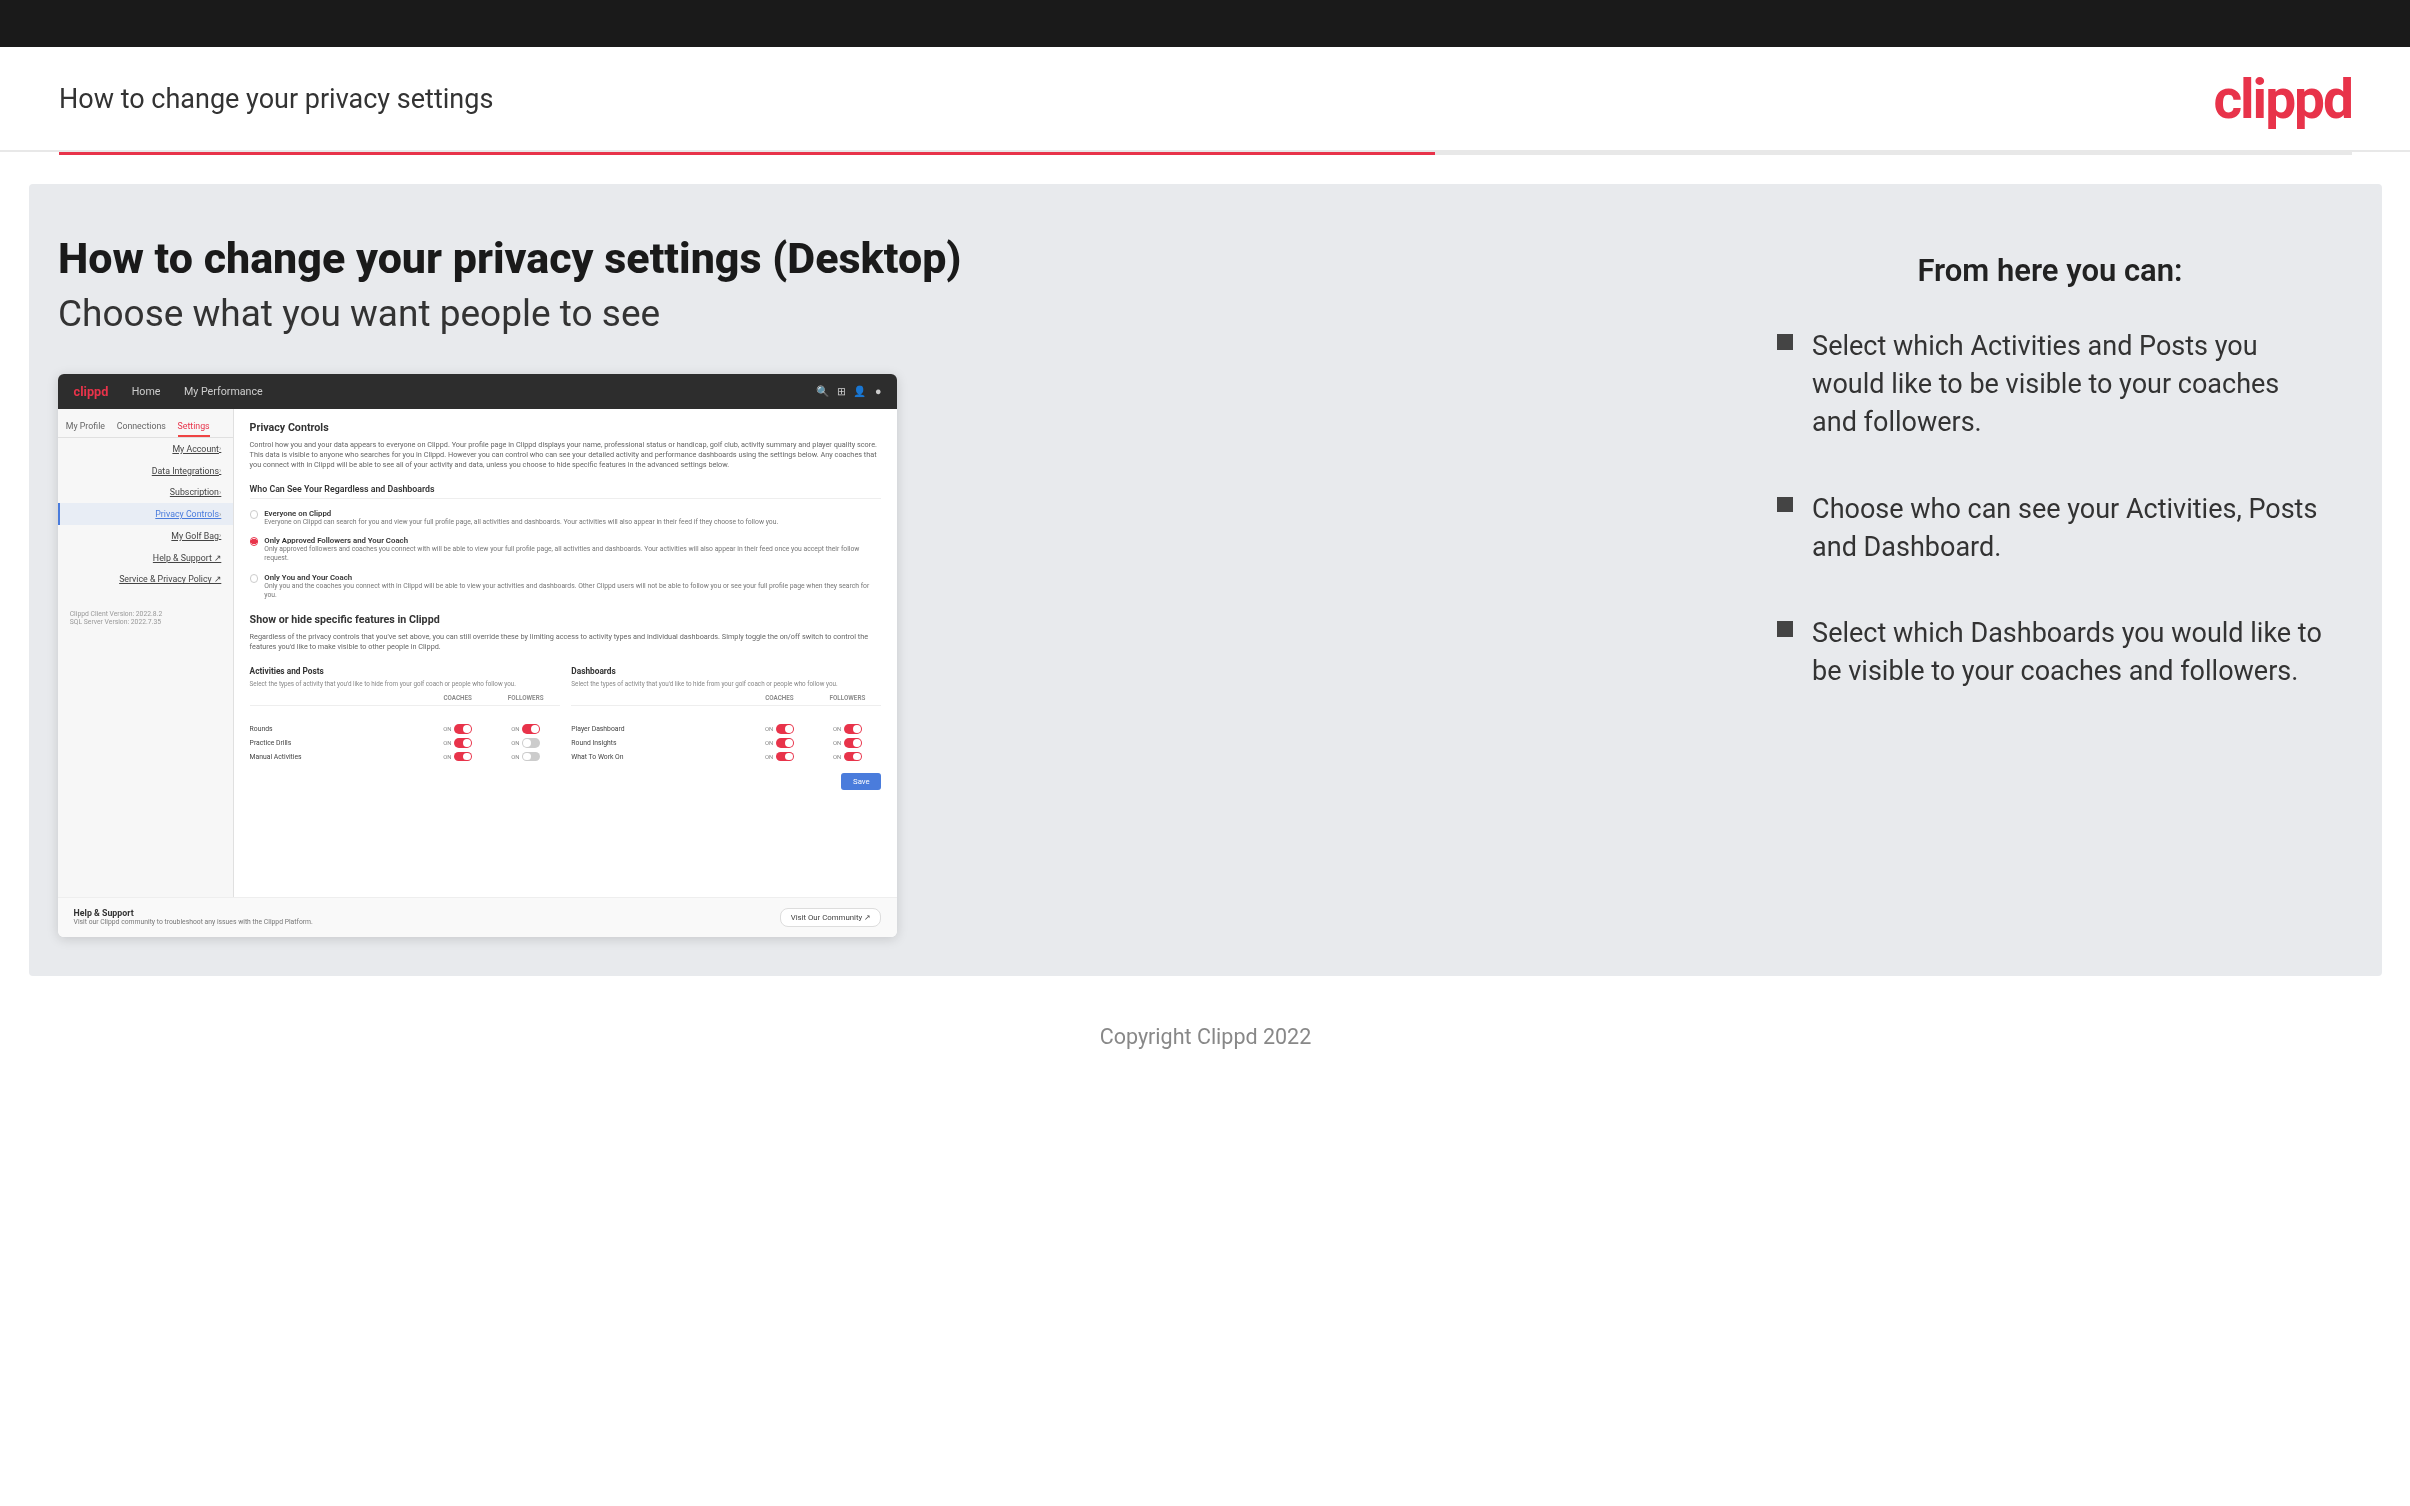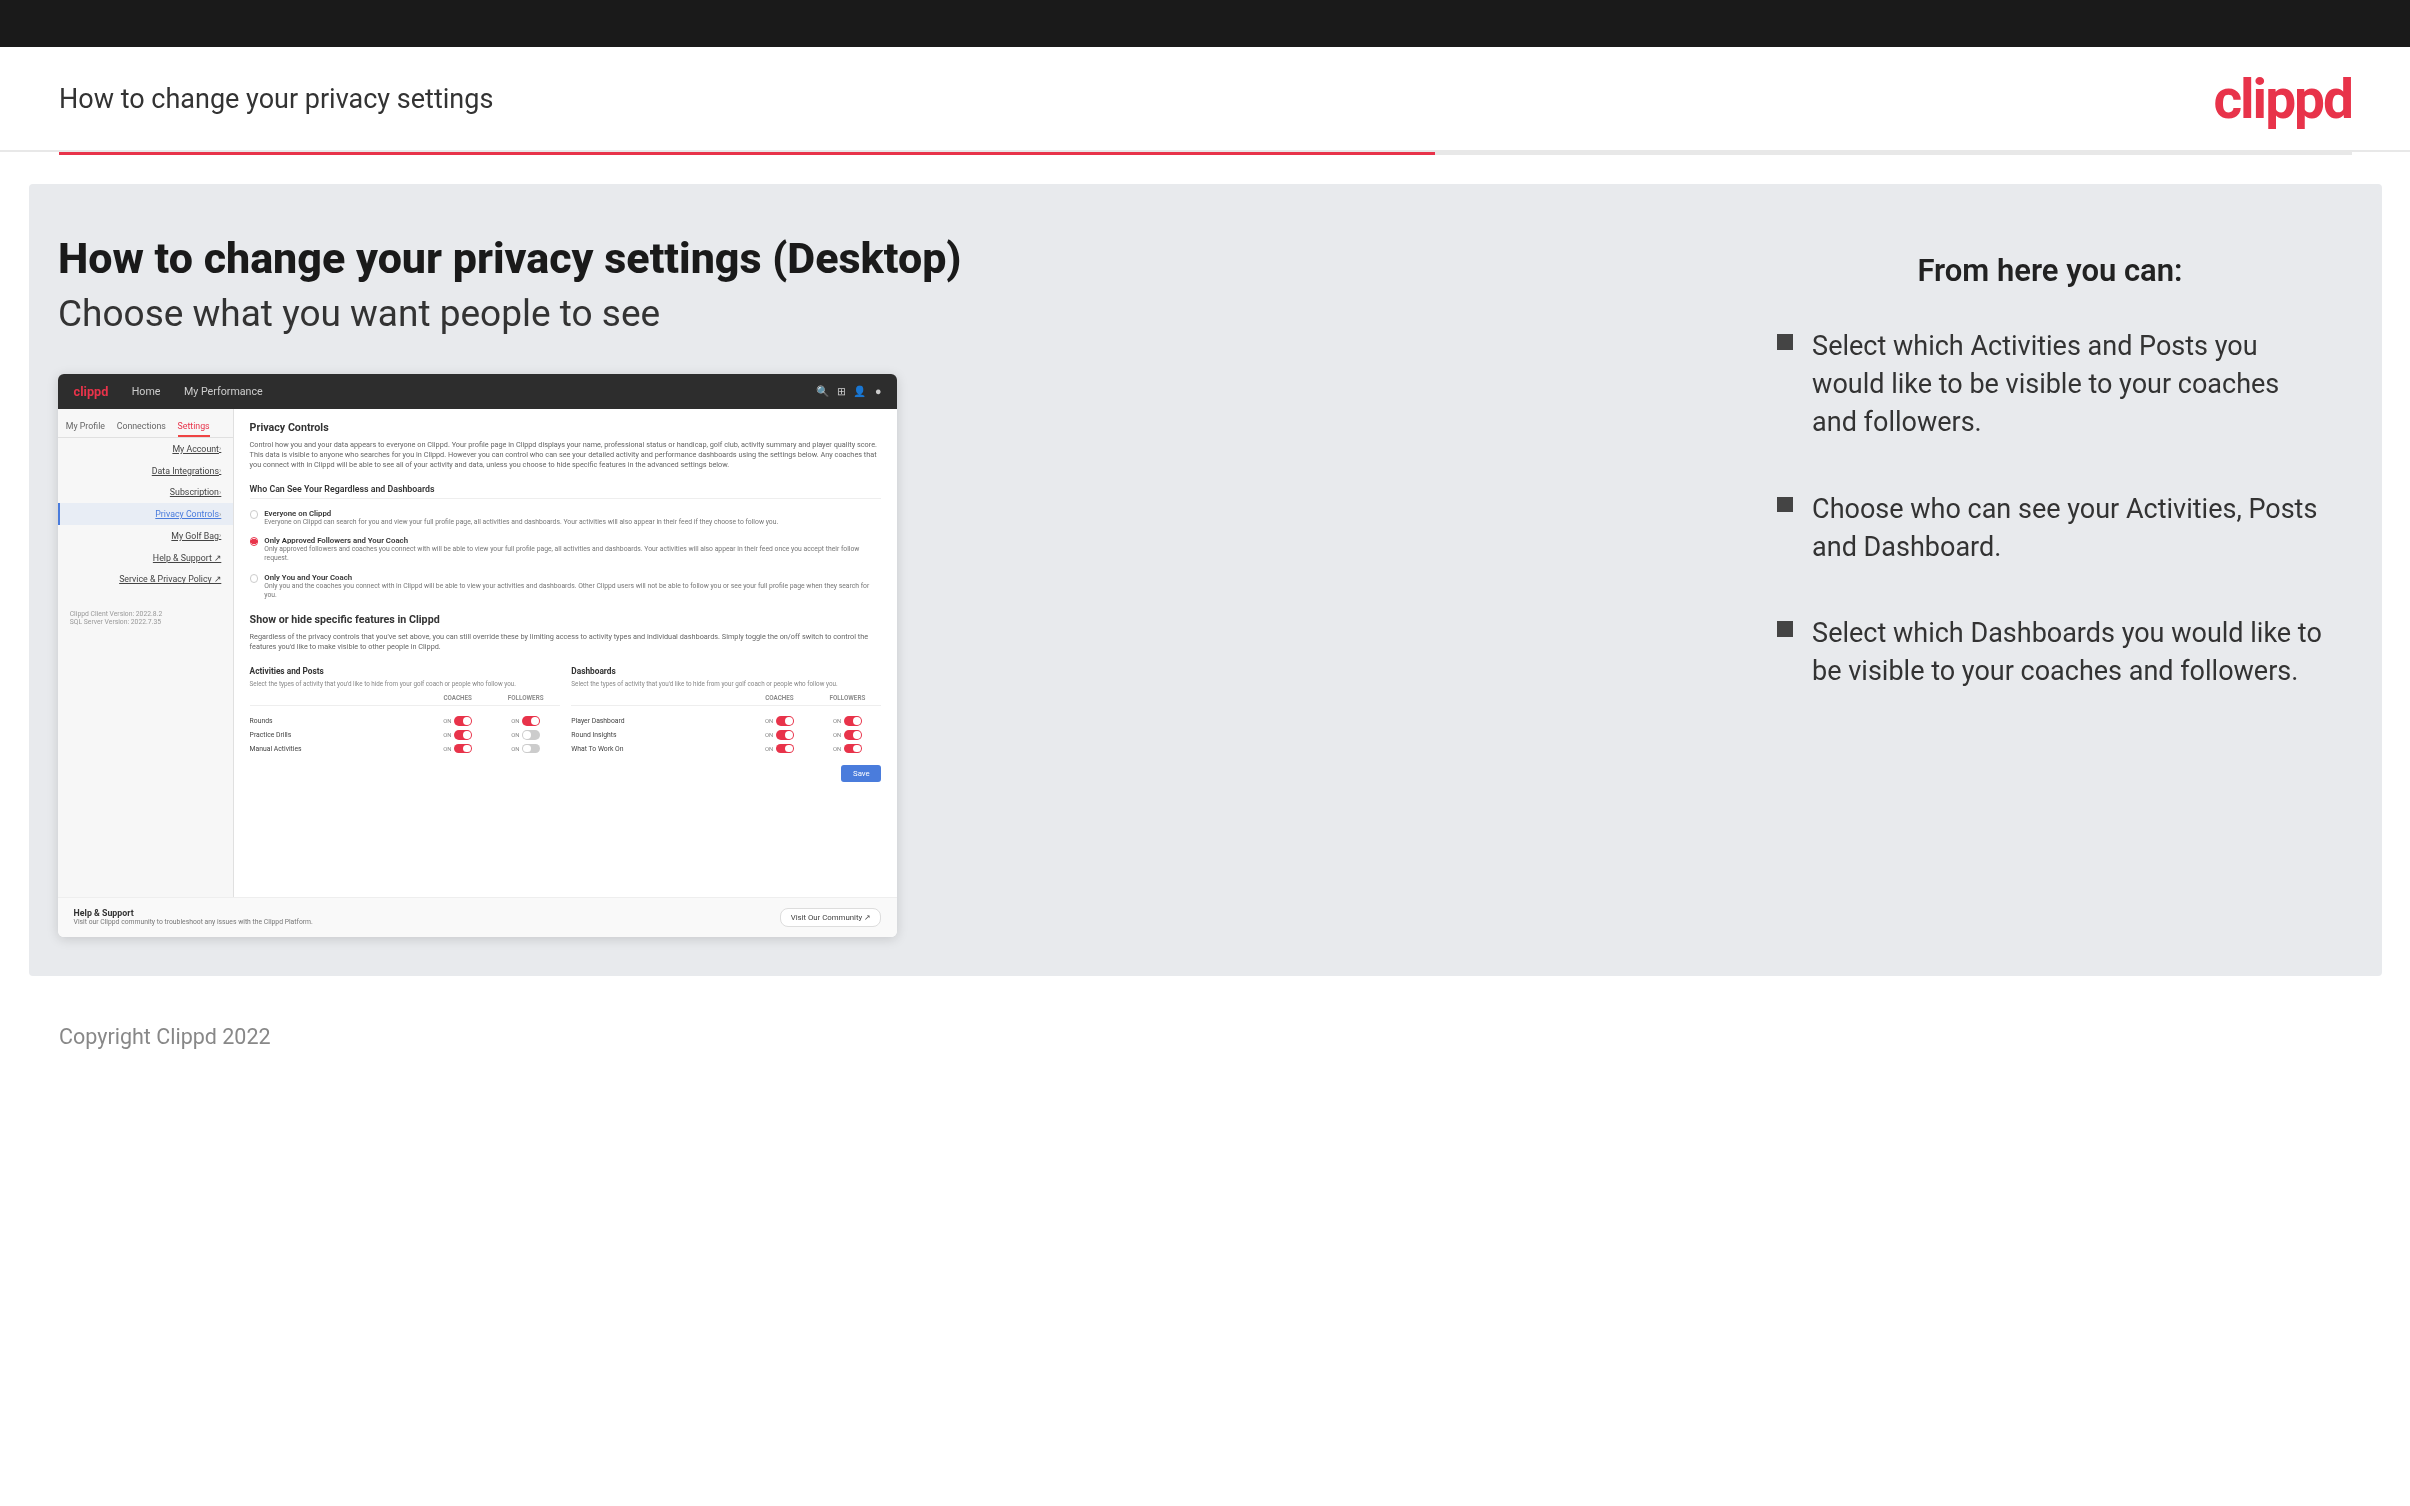--- a/index.html
+++ b/index.html
@@ -257,21 +257,21 @@
       margin-bottom: 5.9px;
       line-height: 1.3;
     }
 
     .mock-toggle-header {
       display: grid;
       grid-template-columns: 1fr 68px 68px;
       align-items: center;
       border-bottom: 1px solid #eee;
       padding-bottom: 2.9px;
-      margin-bottom: 8px;
+      margin-bottom: 16px;
     }
     .mock-toggle-header-cell {
       font-size: 6.3px;
       font-weight: 600;
       color: #888;
       text-align: center;
     }
 
     .mock-toggle-row {
       display: grid;
@@ -396,20 +396,21 @@
     .bullet-text {
       font-size: 27px;
       color: #333;
       line-height: 1.4;
     }
 
     
     .footer {
       padding: 19.5px 59px;
       background: #fff;
+      text-align: center;
     }
     .footer-text {
       font-size: 21.5px;
       color: #888;
     }
   </style>
 </head>
 <body>
 
 <div class="top-bar"></div>

